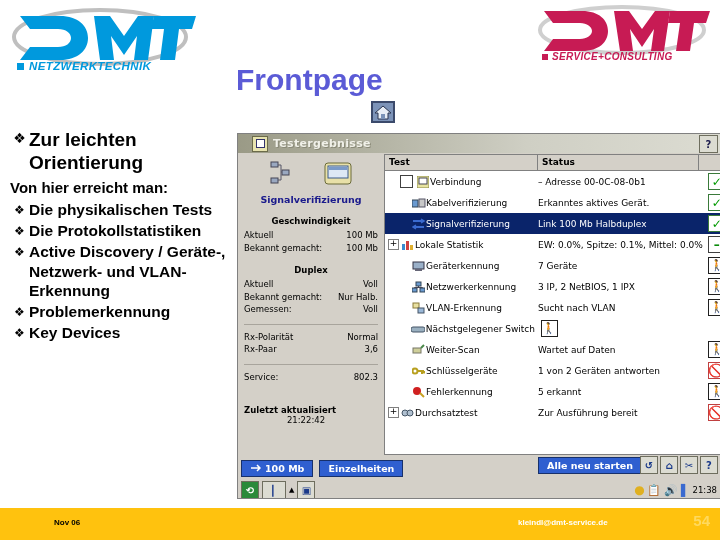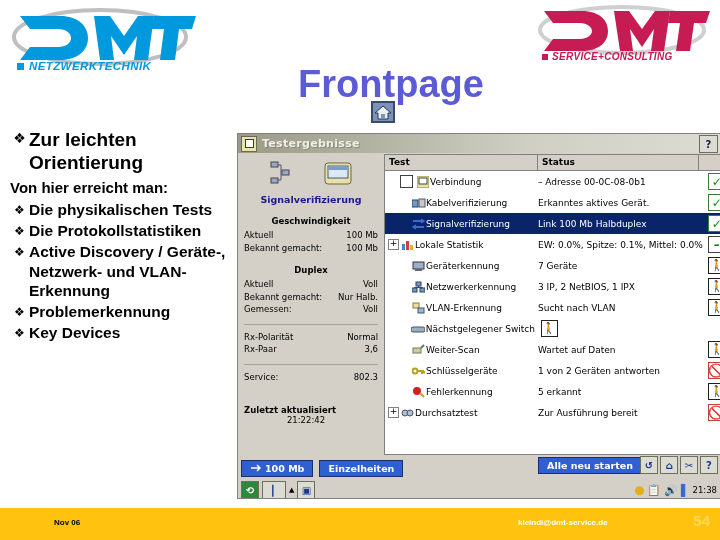--- a/index.html
+++ b/index.html
@@ -10,22 +10,21 @@
   }
 
   
   .logo{position:absolute;top:4px;}
   .logo-left{left:8px;width:190px;height:70px;}
   .logo-right{right:6px;top:2px;width:180px;height:62px;}
 
   
   .slide-title{
     position:absolute;left:236px;top:63px;width:310px;
-    text-align:center;
-    font-size:38px;font-weight:bold;color:#5b5bd6;
+    font-size:30px;font-weight:bold;color:#5b5bd6;
     letter-spacing:0px;
   }
   .home-icon-wrap{
     position:absolute;left:371px;top:101px;
     width:24px;height:22px;
   }
 
   
   .bullets{
     position:absolute;left:10px;top:128px;width:228px;
@@ -49,21 +48,21 @@
 
   
   .app-window{
     position:absolute;left:237px;top:133px;width:482px;height:364px;
     background:#d4d0c8;border:1px solid #808080;
     font-family:"DejaVu Sans", sans-serif;
     overflow:hidden;
   }
   .titlebar{
     height:19px;background:linear-gradient(to right,#9a9a86,#cfcfc4 60%,#dcdcd2);
-    display:flex;align-items:center;padding:0 3px;position:relative;
+    display:flex;align-items:center;padding:0 14px;position:relative;
   }
   .tb-icon{
     width:14px;height:14px;border:1px solid #6b6b4a;background:#e8e4b0;
     display:flex;align-items:center;justify-content:center;margin-right:5px;
   }
   .tb-icon i{display:block;width:7px;height:7px;border:1px solid #33336b;background:#fff;}
   .tb-title{
     font-size:11px;font-weight:bold;color:#f0f0e8;
     text-shadow:1px 1px 0 #8a8a78;letter-spacing:.3px;
   }

